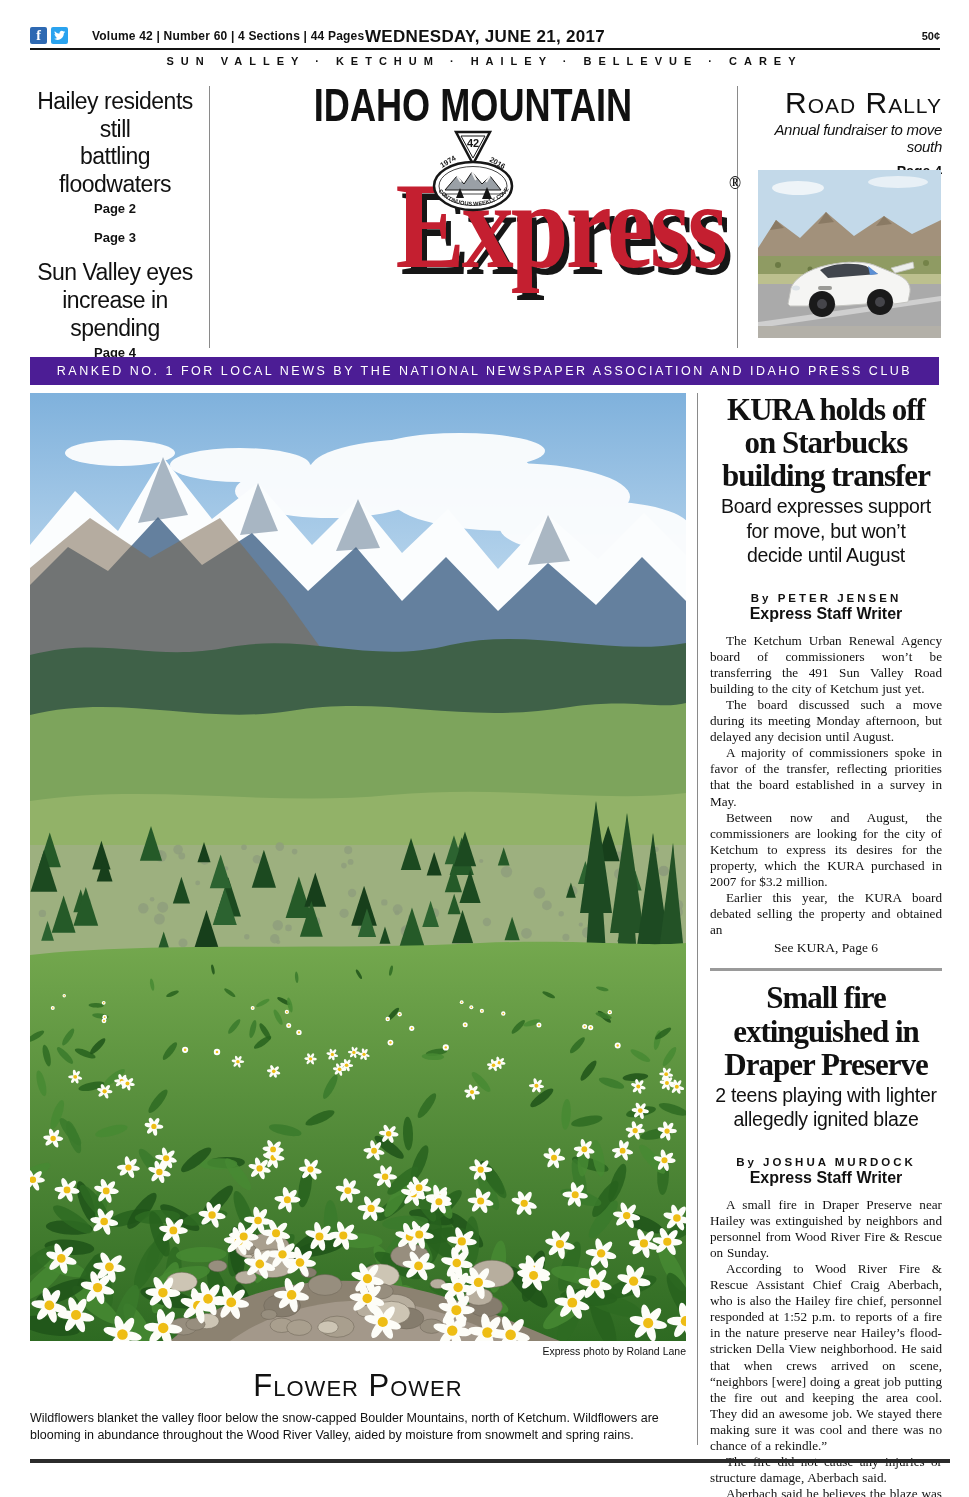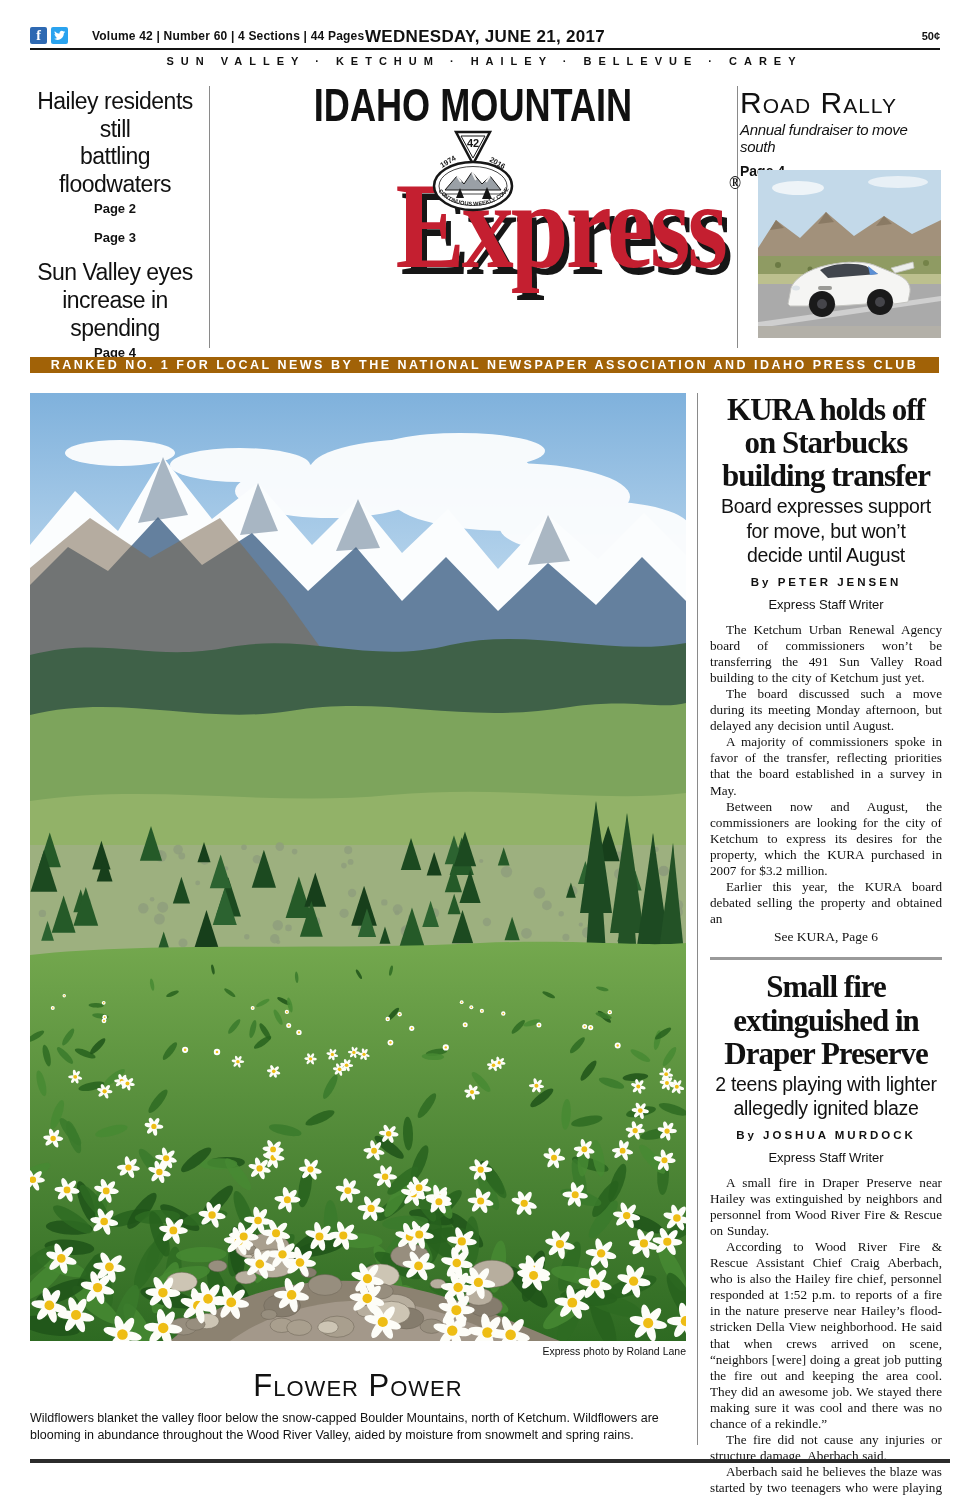--- a/index.html
+++ b/index.html
@@ -34,49 +34,49 @@
   .logo-wrap { position:absolute; left:0; right:0; top:84px;text-align:right; }
   .masthead-logo {
     font-family:"Liberation Serif", serif; font-weight:bold; font-size:104px; line-height:1;
     color:#c41f30; letter-spacing:-3px;
     text-shadow:5px 6px 0 #161616;
     transform:scaleY(1.18); transform-origin:center top; display:inline-block;
   }
   .registered { font-size:16px; color:#161616; vertical-align:top; position:relative; top:8px; left:4px; text-shadow:none; }
   .seal { position:absolute; left:50%; top:46px; transform:translateX(-50%); z-index:3; }
 
-  .promo { position:absolute; left:740px; top:88px; width:202px; text-align:left; }
+  .promo { position:absolute; left:740px; top:88px; width:202px; text-align:right; }
   .promo-title { font-variant:small-caps; font-size:30px; letter-spacing:1px; line-height:1; }
   .promo-subtitle { font-style:italic; font-size:15px; margin-top:3px; letter-spacing:-0.3px; }
   .promo-page { font-size:14px; font-weight:bold; margin-top:8px; }
   .promo-photo { position:absolute; left:758px; top:170px; width:183px; height:168px; overflow:hidden; }
 
   
-  .banner { position:absolute; left:30px; right:30px; top:357px; height:16px; background:#a16207;
+  .banner { position:absolute; left:30px; right:30px; top:357px; height:28px; background:#4c1d95;
     color:#fff; display:flex; align-items:center; justify-content:center;
-    font-size:12.5px; font-weight:bold; letter-spacing:2.5px; }
+    font-size:12.5px; font-weight:normal; letter-spacing:2.5px; }
 
   
   .main-photo { position:absolute; left:30px; top:393px; width:656px; height:948px; overflow:hidden; }
   .photo-credit { position:absolute; left:30px; top:1345px; width:656px; text-align:right; font-size:10.5px; }
   .photo-title { position:absolute; left:30px; top:1368px; width:656px; text-align:center;
     font-variant:small-caps; font-size:31px; letter-spacing:1px; }
   .photo-caption { position:absolute; left:30px; top:1410px; width:660px; font-size:12.5px; line-height:1.35; }
 
   .col-divider { position:absolute; left:697px; top:393px; width:1px; height:1052px; background:#8a8a8a; }
   .bottom-rule { position:absolute; left:30px; right:19px; top:1459px; height:4px; background:#2b2b2b; }
 
   
   .articles { position:absolute; left:710px; top:393px; width:232px; }
   .article { text-align:center; }
   .article-headline { font-family:"Liberation Serif", serif; font-weight:bold; font-size:31px;
     line-height:1.07; white-space:pre-line; letter-spacing:-1px; }
   .article-subhead { font-size:19.5px; line-height:1.25; margin-top:2px; white-space:pre-line; letter-spacing:-0.3px; }
-  .article-byline { font-size:11.5px; font-weight:bold; letter-spacing:3px; margin-top:8px; }
-  .article-byline-title { font-size:13px; font-weight:normal; margin-top:9px; }
+  .article-byline { font-size:11.5px; font-weight:bold; letter-spacing:3px; margin-top:24px; }
+  .article-byline-title { font-size:16px; font-weight:bold; margin-top:1px; }
   .article-body { text-align:justify; margin-top:10px; }
   .article-body p { font-family:"Liberation Serif", serif; font-size:13.2px; line-height:1.22;
     text-indent:16px; margin:0; word-spacing:0.5px; }
   .article-continuation { font-family:"Liberation Serif", serif; font-size:13.5px;
     text-align:center; margin-top:2px; }
   .articles-divider { height:3px; background:#9a9a9a; margin:12px 0 10px 0; }
 </style>
 </head>
 <body>
 

